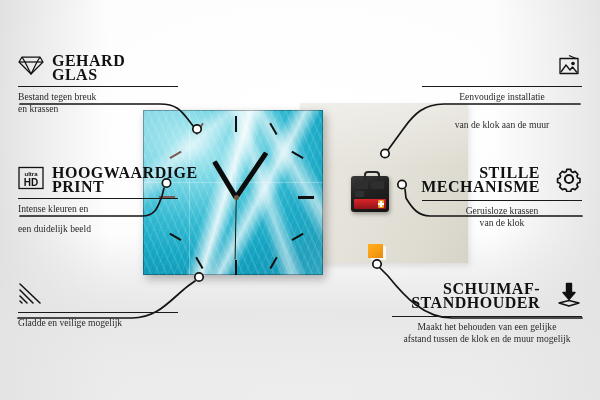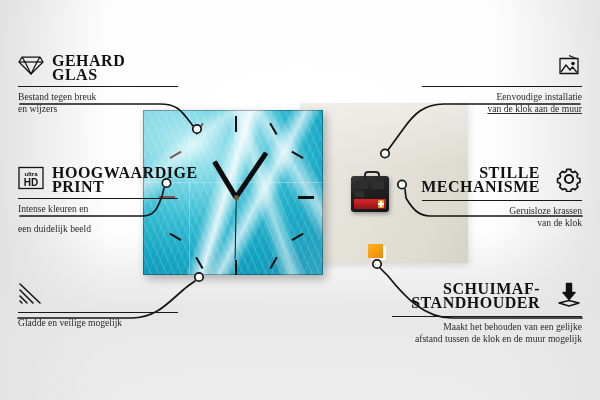--- a/index.html
+++ b/index.html
@@ -119,21 +119,21 @@
     text-transform:uppercase;white-space:nowrap;
   }
   .callout .rule{height:1.4px;background:#1a1a1a;margin-top:4px;}
   .callout .sub{
     font-size:9.6px;line-height:11.5px;color:#2a2a2a;margin-top:4px;white-space:nowrap;
   }
   .callout.left .title{text-align:left;}
   .callout.left .sub{text-align:left;}
   .callout.right .head{flex-direction:row;justify-content:flex-end;}
   .callout.right .title{text-align:right;}
-  .callout.right .sub{text-align:right;}
+  .callout.right .sub{text-align:center;}
 
   .ico{flex:0 0 auto;display:block;}
 
   
   #leaders{position:absolute;left:0;top:0;width:600px;height:400px;pointer-events:none;}
 </style>
 </head>
 <body>
 
 <div id="stage">
@@ -217,21 +217,21 @@
           <path d="M1 8 L25 8"></path>
         </svg>
       </span>
       <span>
         <div class="title">GEHARD</div>
         <div class="title">GLAS</div>
       </span>
     </div>
     <div class="rule" style="width:160px;"></div>
     <div class="sub">Bestand tegen breuk</div>
-    <div class="sub" style="margin-top:0;">en wijzers</div>
+    <div class="sub" style="margin-top:0;">en krassen</div>
   </div>
 
   <div class="callout left" style="left:18px;top:166px;width:160px;">
     <div class="head">
       <span class="ico">
         <svg width="26" height="24" viewBox="0 0 26 24">
           <rect x="1" y="1.5" width="24" height="21" fill="none" stroke="#111" stroke-width="1.3"></rect>
           <text x="13" y="10" font-family="Liberation Sans, sans-serif" font-size="6" font-weight="700" fill="#111" text-anchor="middle">ultra</text>
           <text x="13" y="19.5" font-family="Liberation Sans, sans-serif" font-size="10" font-weight="700" fill="#111" text-anchor="middle">HD</text>
         </svg>
@@ -267,21 +267,21 @@
         <svg width="26" height="24" viewBox="0 0 26 24" fill="none" stroke="#111" stroke-width="1.3" stroke-linejoin="round">
           <path d="M13 1.5 L20 4.5"></path>
           <rect x="4" y="4.5" width="18" height="15"></rect>
           <circle cx="17" cy="9.5" r="1.8" fill="#111" stroke="none"></circle>
           <path d="M5 18 L10 11 L14 16 L16.5 13 L21 18.5"></path>
         </svg>
       </span>
     </div>
     <div class="rule" style="width:160px;margin-left:auto;"></div>
     <div class="sub">Eenvoudige installatie</div>
-    <div class="sub" style="margin-top:0;text-decoration:underline;">van de klok aan de muur</div>
+    <div class="sub" style="margin-top:16px;">van de klok aan de muur</div>
   </div>
 
   <div class="callout right" style="left:422px;top:166px;width:160px;">
     <div class="head">
       <span>
         <div class="title">STILLE</div>
         <div class="title">MECHANISME</div>
       </span>
       <span class="ico" style="margin-left:8px;">
         <svg width="26" height="26" viewBox="0 0 26 26" fill="none" stroke="#111" stroke-width="2" stroke-linejoin="round">

